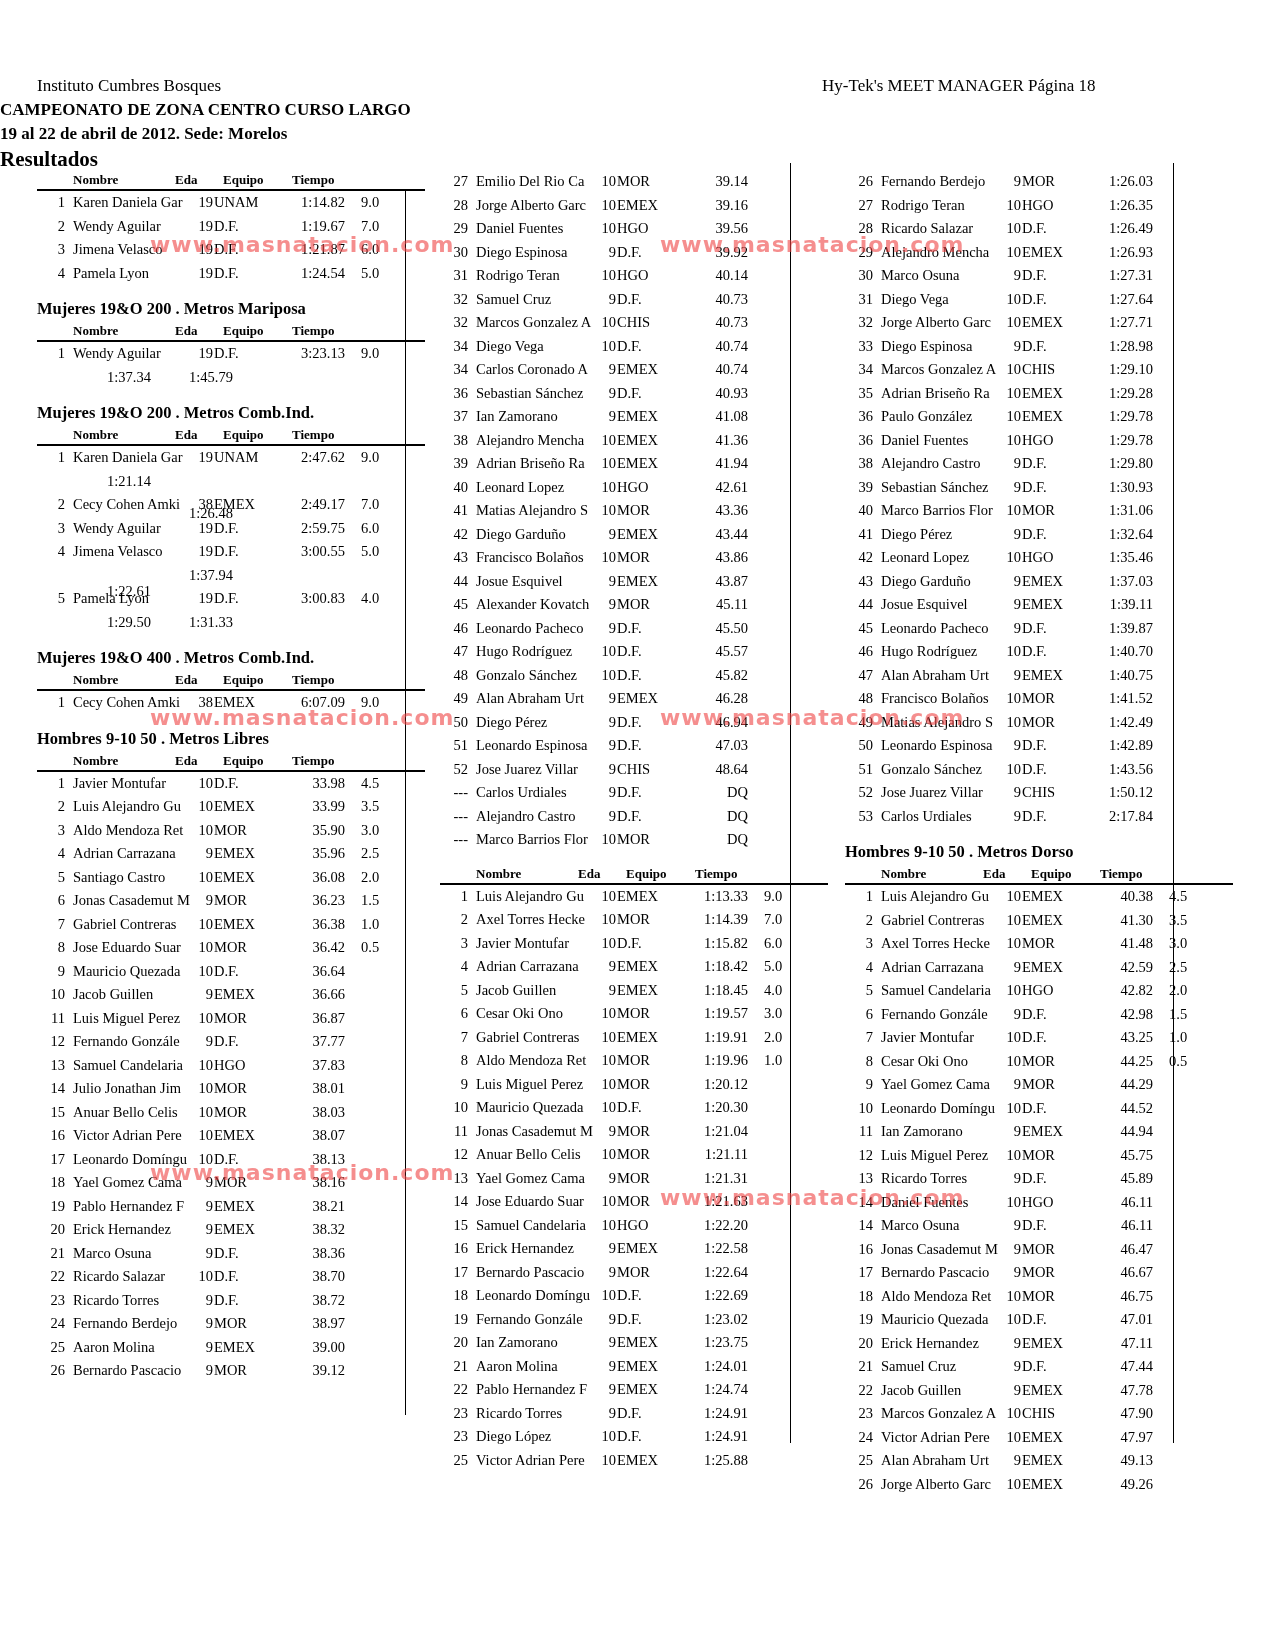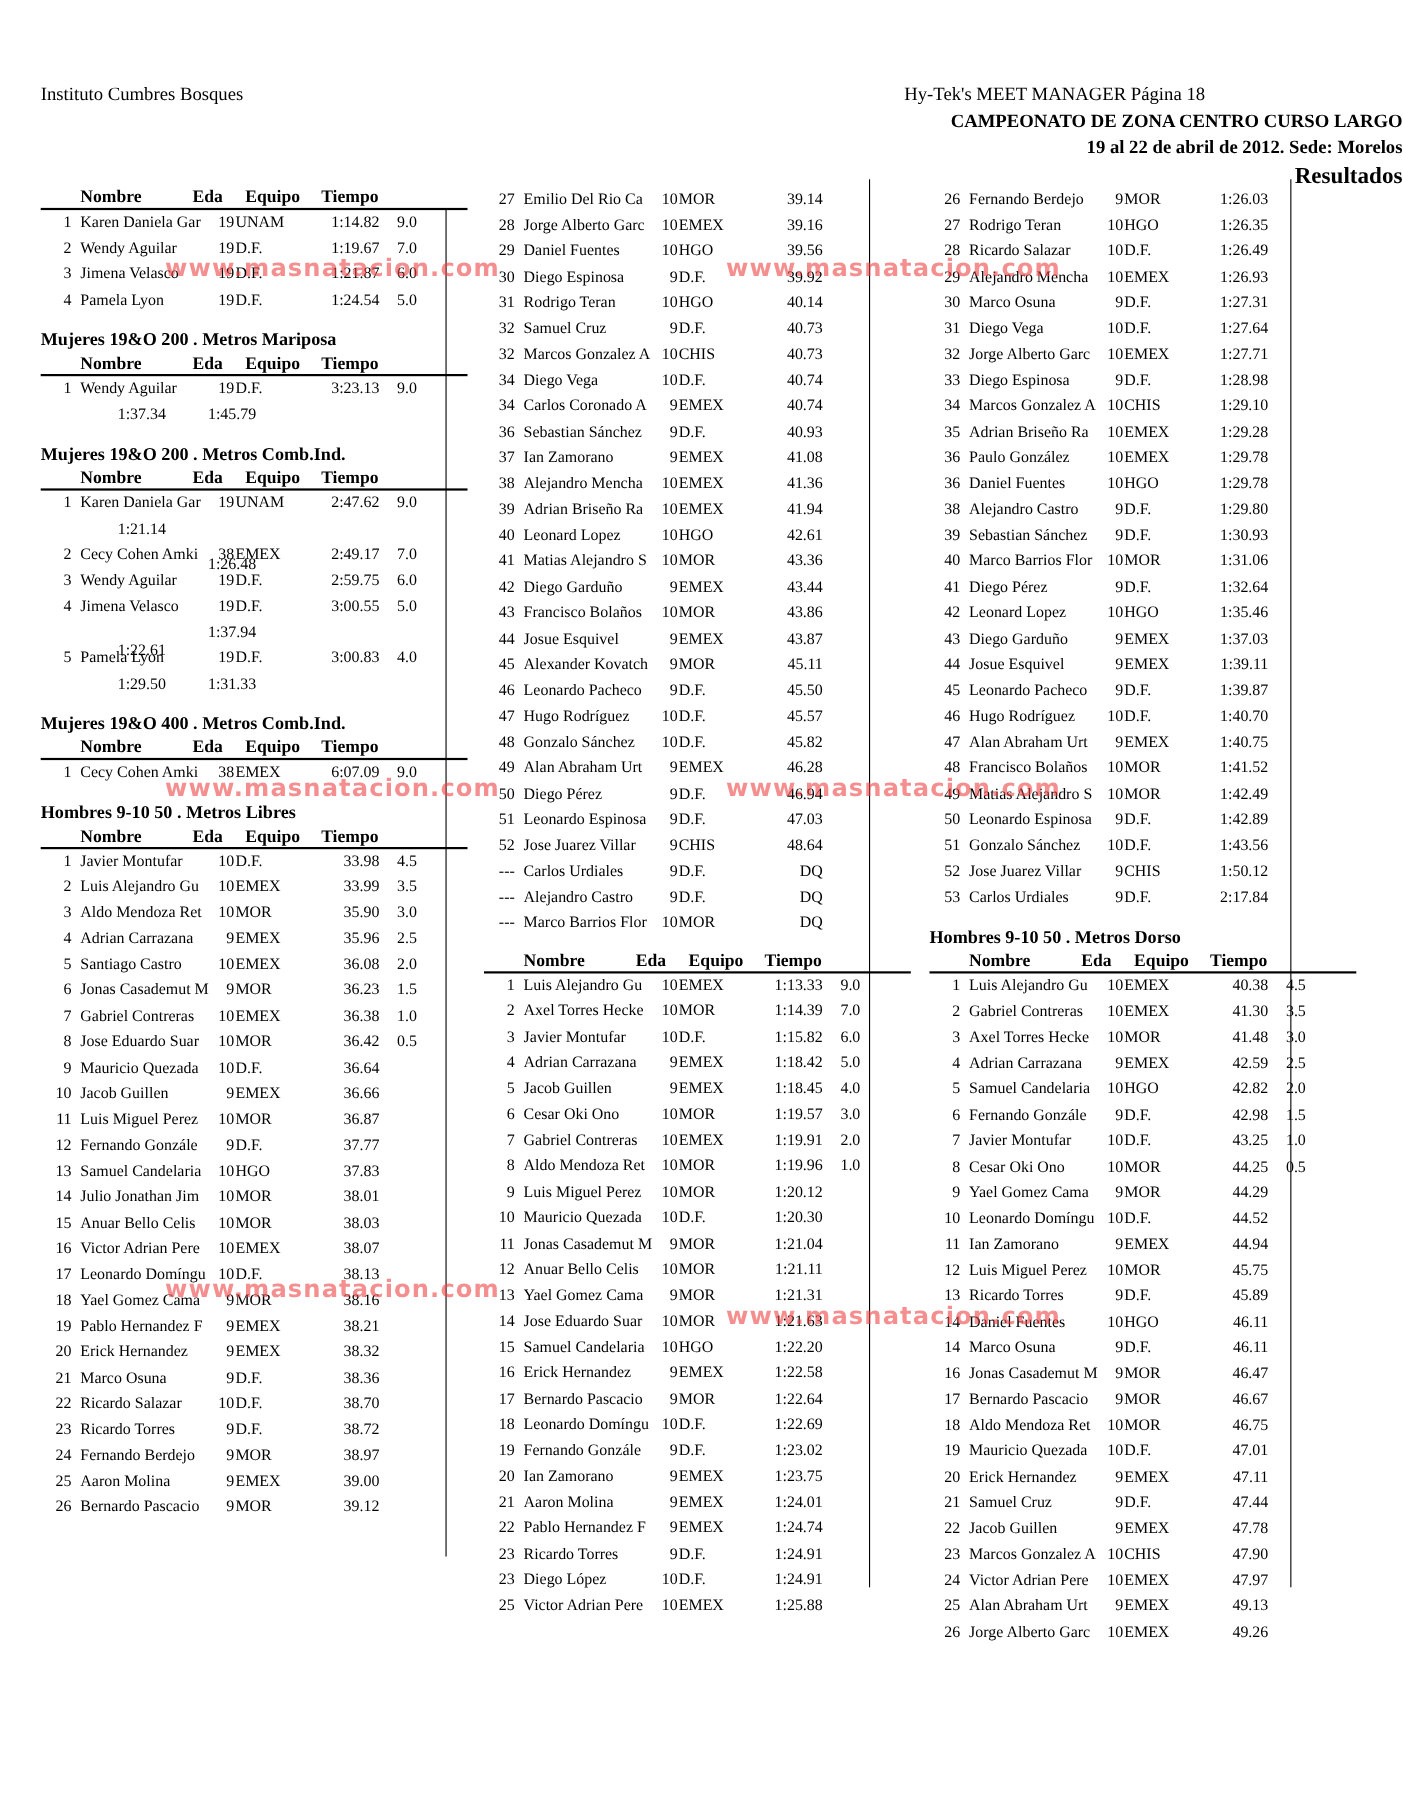--- a/index.html
+++ b/index.html
@@ -1,31 +1,31 @@
 <!DOCTYPE html>
 <html><head>
 <meta charset="utf-8">
 <style>
   html, body { margin: 0; padding: 0; background: #ffffff; }
   body { width: 1275px; height: 1650px; position: relative; overflow: hidden;
          font-family: "Liberation Serif", "DejaVu Serif", serif; color: #000; }
   .hdr-left { position: absolute; left: 37px; top: 76px; font-size: 17px; }
   .hdr-right { position: absolute; left: 822px; top: 76px; font-size: 17px; }
-  .title { position: absolute; left: 0; width: 1275px; text-align: right; font-weight: bold; }
+  .title { position: absolute; left: 0; width: 1275px; text-align: left; font-weight: bold; }
   .t1 { top: 100px; font-size: 17px; }
   .t2 { top: 124px; font-size: 17px; }
   .t3 { top: 147px; font-size: 21px; }
   .col { position: absolute; top: 170px; }
   .col1 { left: 37px; width: 388px; }
   .col2 { left: 440px; width: 388px; }
   .col3 { left: 845px; width: 388px; }
   .vline { position: absolute; width: 1px; background: #000; }
   .event { margin-bottom: 0; }
   .ev-title { font-weight: bold; font-size: 16.5px; height: 24px; line-height: 24px; white-space: nowrap; }
-  .ev-head { font-weight: bold; font-size: 16px; height: 19px; line-height: 19px; position: relative; border-bottom: 2px solid #000; }
+  .ev-head { font-weight: bold; font-size: 13px; height: 19px; line-height: 19px; position: relative; border-bottom: 2px solid #000; }
   .ev-head span { position: absolute; top: 0; }
   .row { position: relative; height: 23.5px; line-height: 23.5px; font-size: 14.5px; white-space: nowrap; }
   .row span { position: absolute; top: 0; }
   .c-place { left: 0; width: 28px; text-align: right; }
   .c-name { left: 36px; width: 127px; overflow: hidden; }
   .c-age { left: 160px; width: 16px; text-align: right; }
   .c-team { left: 177px; }
   .c-time { left: 232px; width: 76px; text-align: right; }
   .c-pts { left: 324px; }
   .split { position: relative; height: 23.5px; line-height: 23.5px; font-size: 14.5px; }

